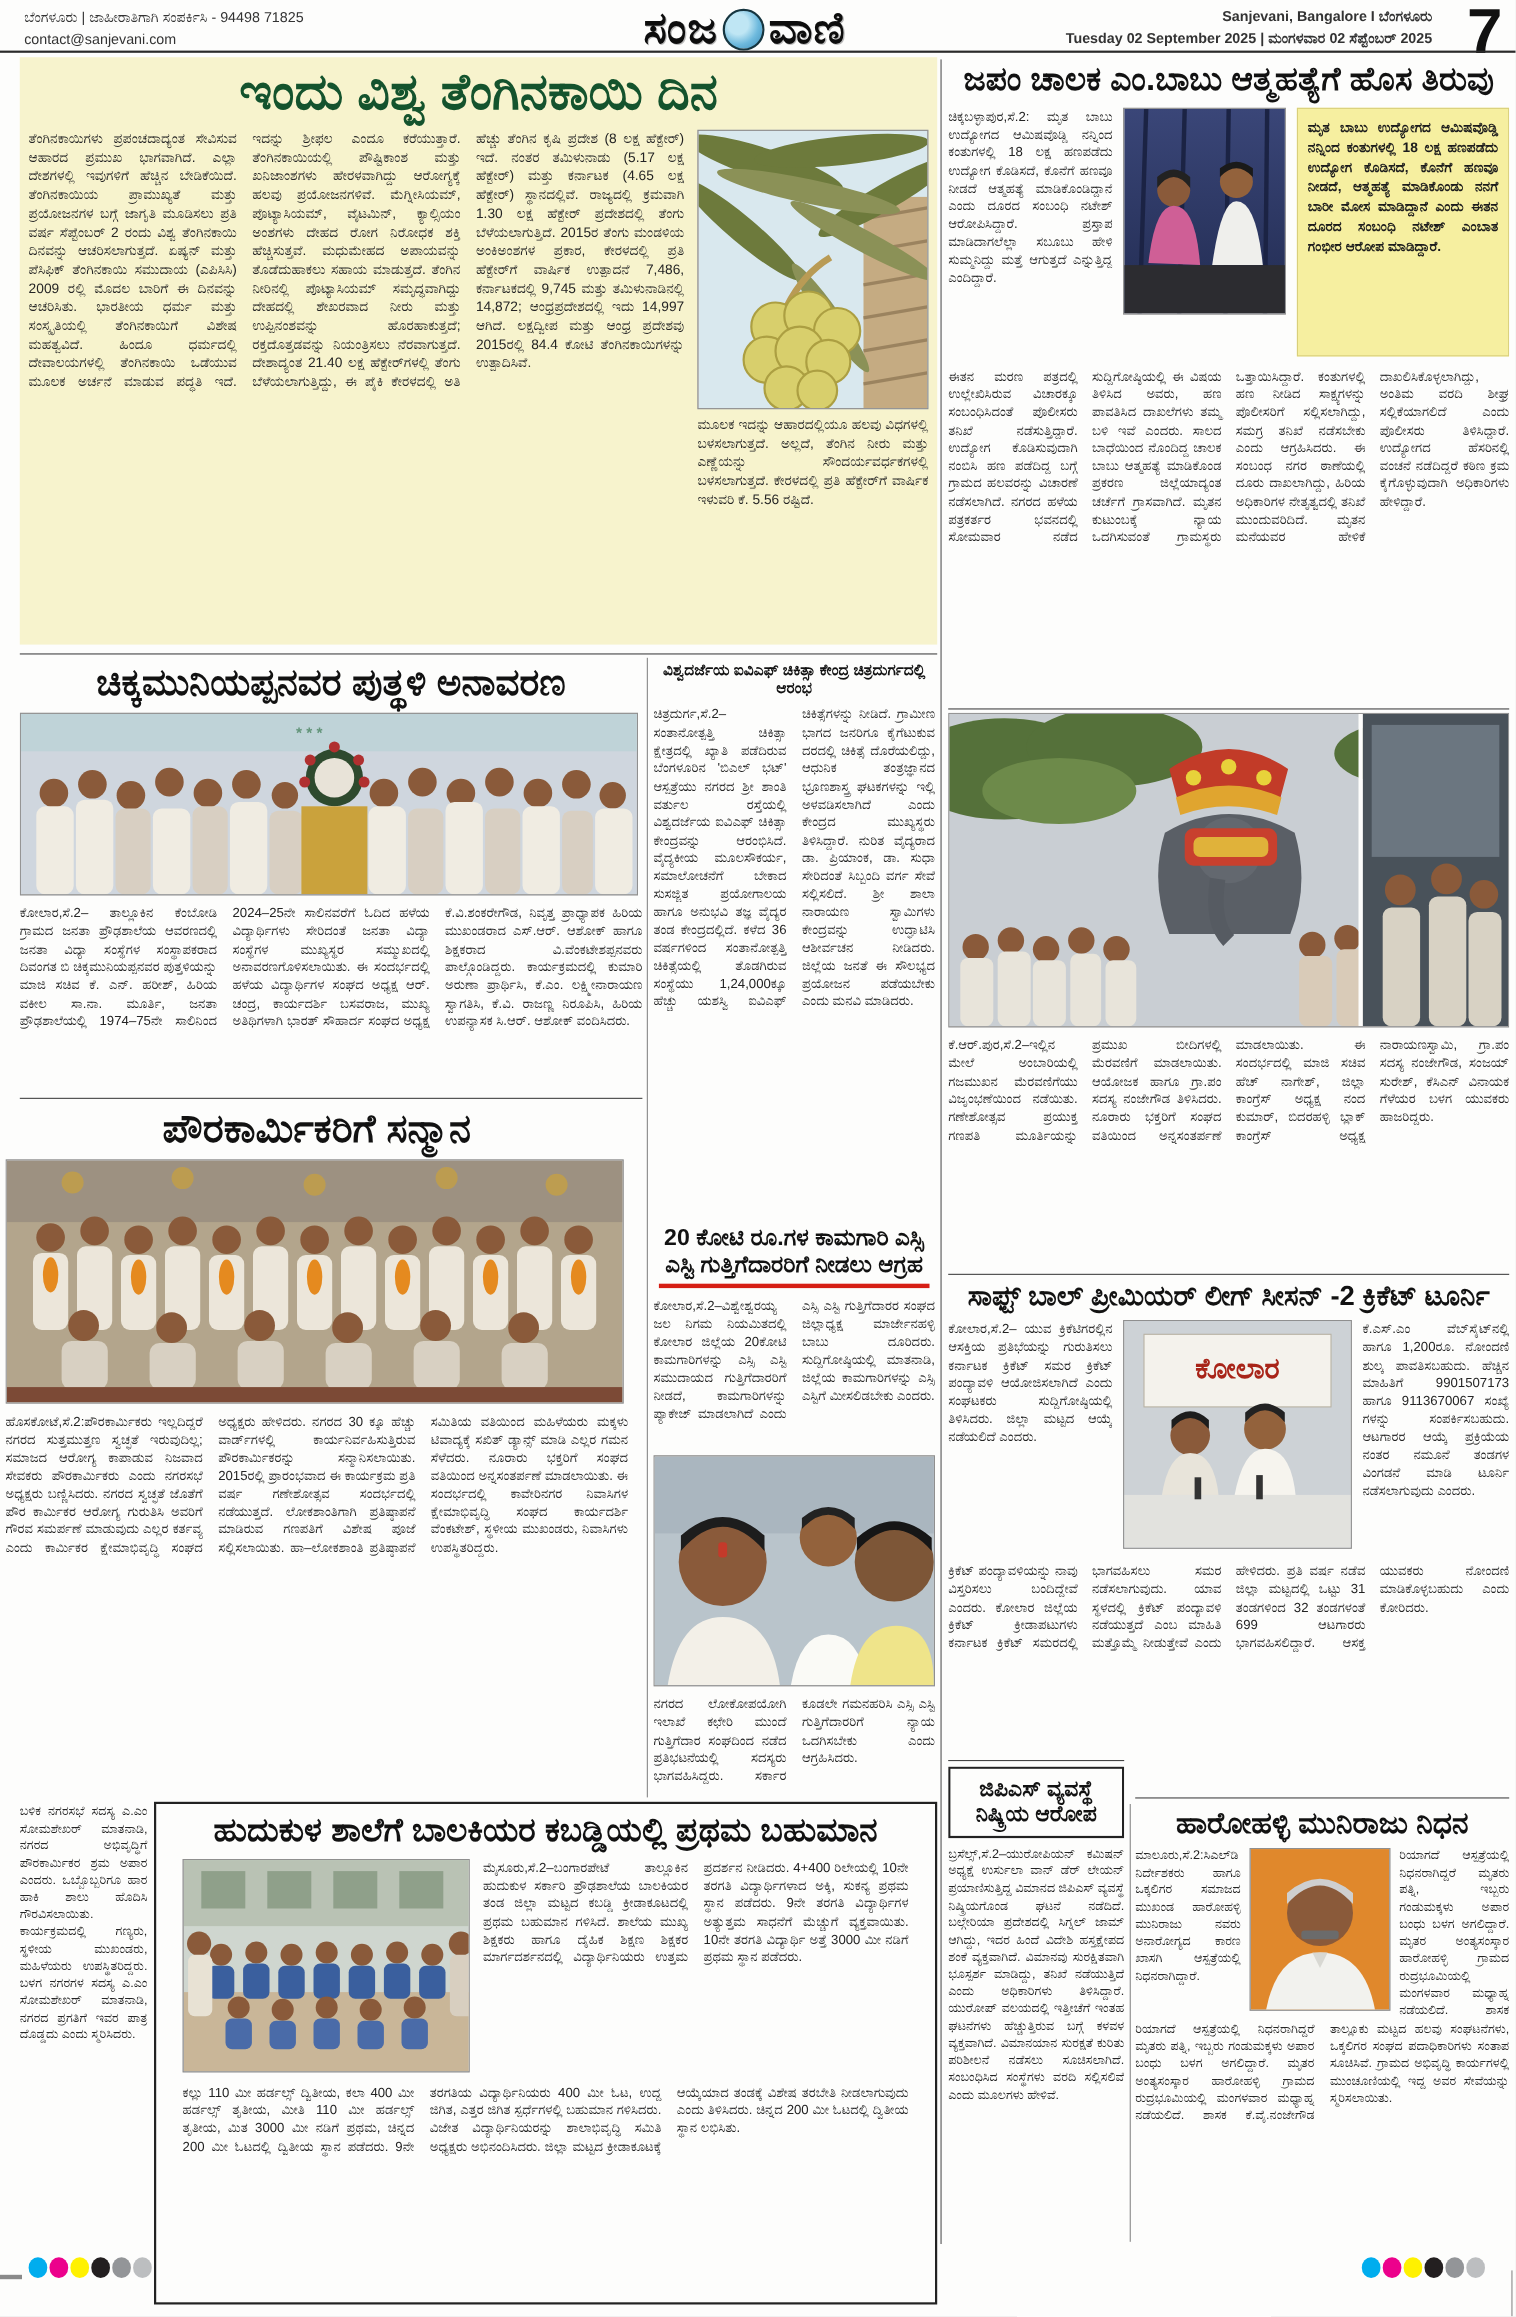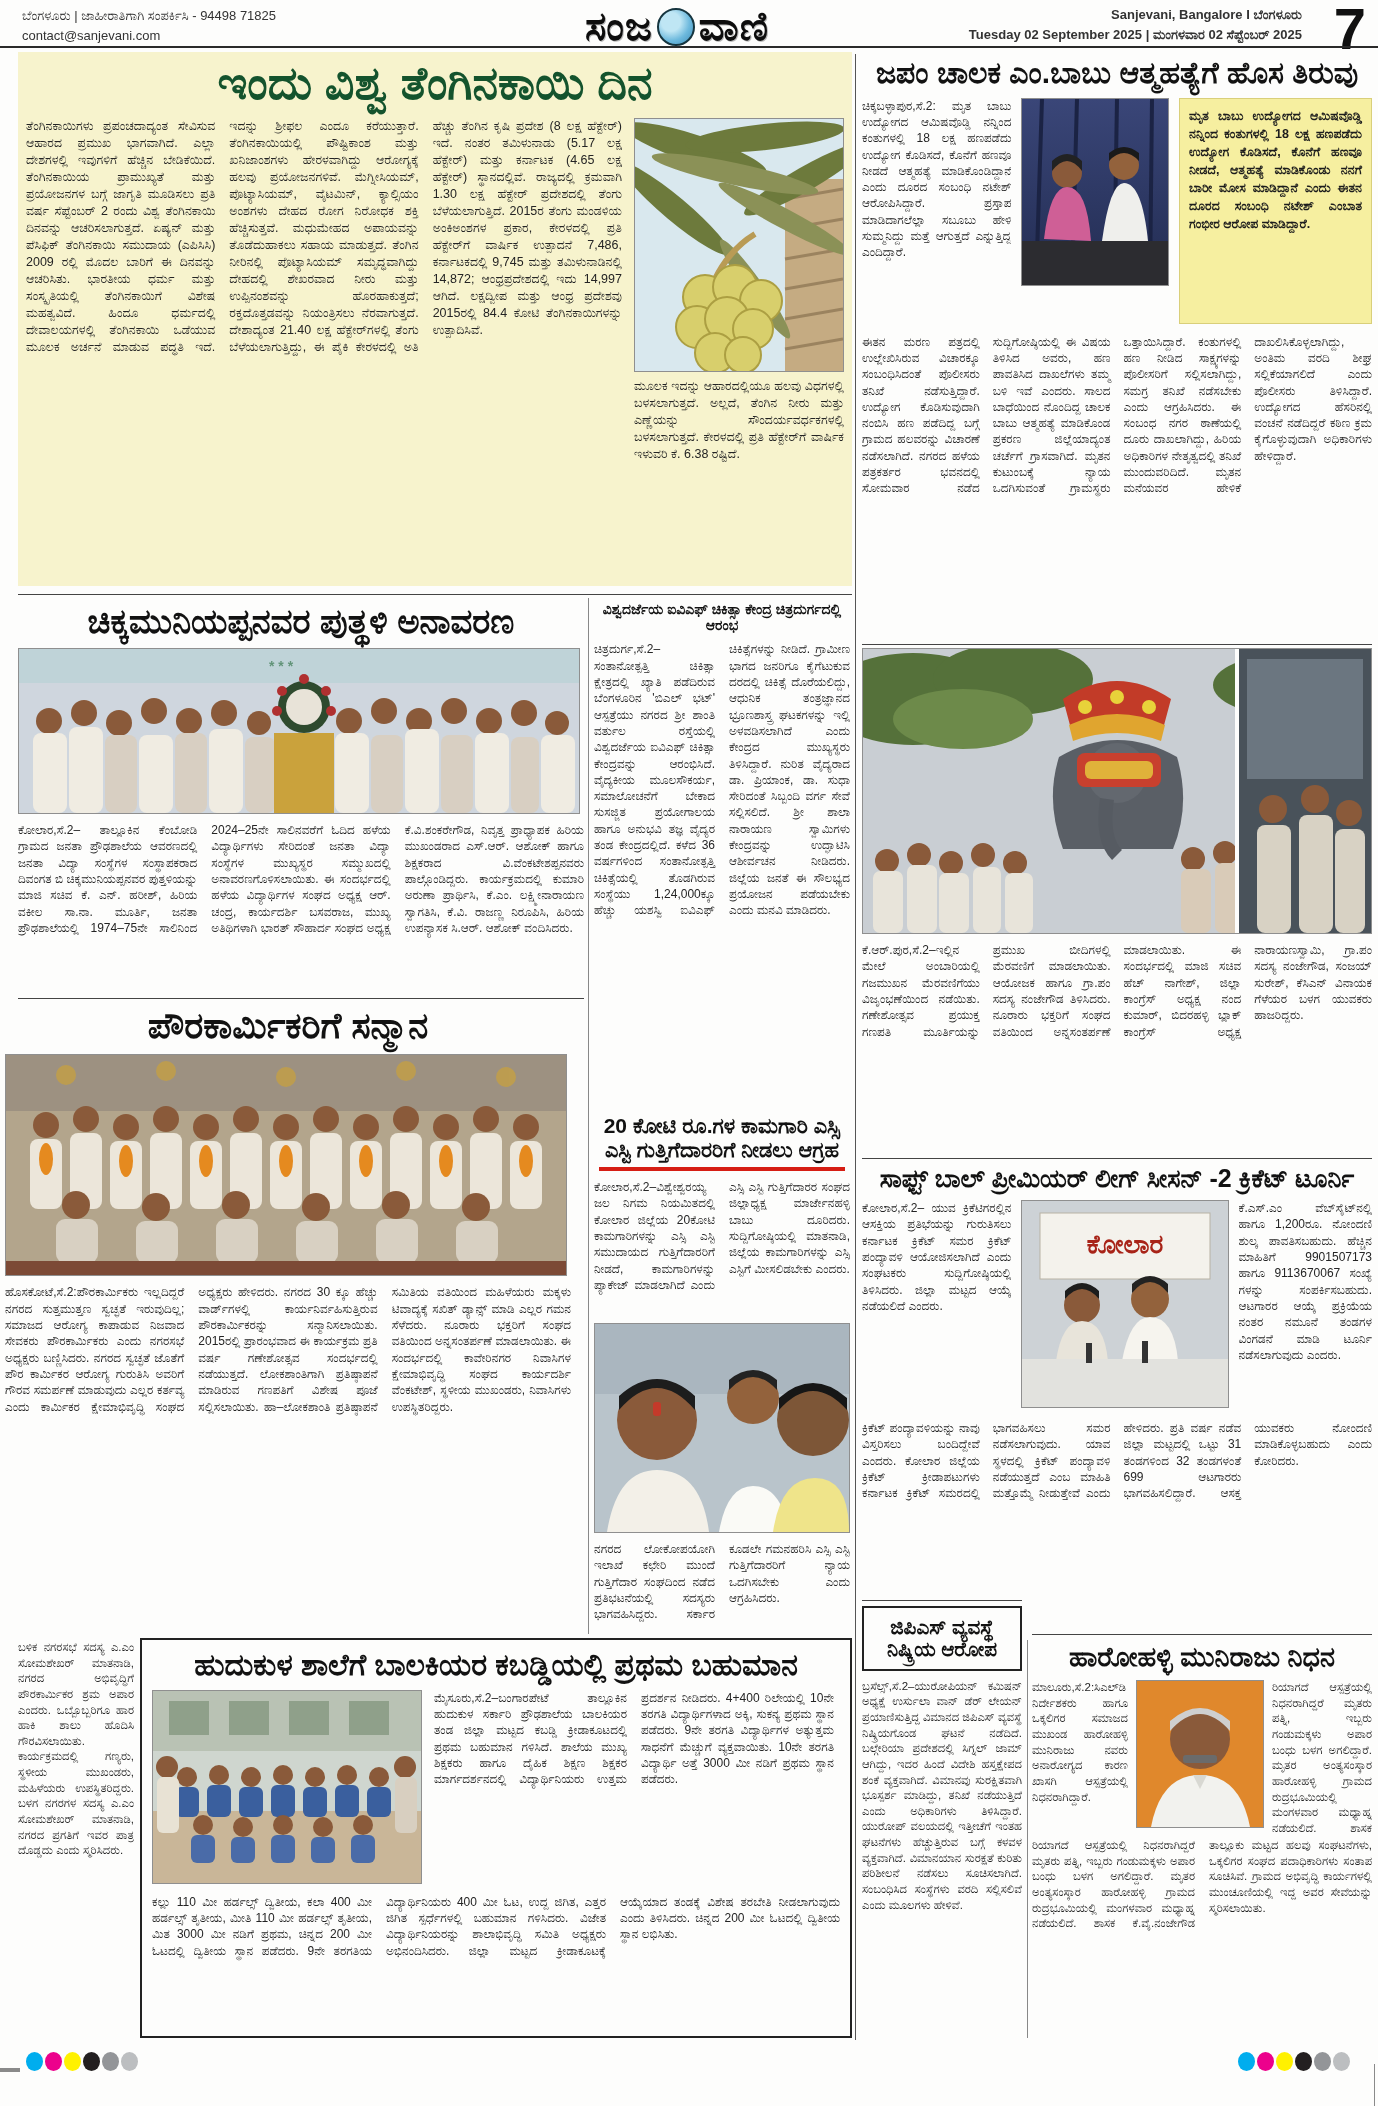--- a/index.html
+++ b/index.html
@@ -85,21 +85,21 @@
                 <circle cx="100" cy="168" r="22"></circle>
                 <circle cx="126" cy="182" r="21"></circle>
               <circle cx="62" cy="208" r="21"></circle>
                 <circle cx="92" cy="200" r="22"></circle>
                 <circle cx="118" cy="210" r="20"></circle>
               <circle cx="80" cy="234" r="20"></circle>
                 <circle cx="108" cy="236" r="18"></circle>
             </g>
           </svg>
         </div>
-        <div class="bodytxt" style="margin-top:6px;height:172px;overflow:hidden;font-size:12.5px;">ಮೂಲಕ ಇದನ್ನು ಆಹಾರದಲ್ಲಿಯೂ ಹಲವು ವಿಧಗಳಲ್ಲಿ ಬಳಸಲಾಗುತ್ತದೆ. ಅಲ್ಲದೆ, ತೆಂಗಿನ ನೀರು ಮತ್ತು ಎಣ್ಣೆಯನ್ನು ಸೌಂದರ್ಯವರ್ಧಕಗಳಲ್ಲಿ ಬಳಸಲಾಗುತ್ತದೆ. ಕೇರಳದಲ್ಲಿ ಪ್ರತಿ ಹೆಕ್ಟೇರ್‌ಗೆ ವಾರ್ಷಿಕ ಇಳುವರಿ ಕೆ. 6.38 ರಷ್ಟಿದೆ.</div>
+        <div class="bodytxt" style="margin-top:6px;height:172px;overflow:hidden;font-size:12.5px;">ಮೂಲಕ ಇದನ್ನು ಆಹಾರದಲ್ಲಿಯೂ ಹಲವು ವಿಧಗಳಲ್ಲಿ ಬಳಸಲಾಗುತ್ತದೆ. ಅಲ್ಲದೆ, ತೆಂಗಿನ ನೀರು ಮತ್ತು ಎಣ್ಣೆಯನ್ನು ಸೌಂದರ್ಯವರ್ಧಕಗಳಲ್ಲಿ ಬಳಸಲಾಗುತ್ತದೆ. ಕೇರಳದಲ್ಲಿ ಪ್ರತಿ ಹೆಕ್ಟೇರ್‌ಗೆ ವಾರ್ಷಿಕ ಇಳುವರಿ ಕೆ. 5.56 ರಷ್ಟಿದೆ.</div>
       </div>
     </div>
   </div>
 
   <div class="rule-v" style="left:855px;top:54px;height:1986px;"></div>
 
   <div class="art" style="left:862px;top:52px;width:510px;height:592px;">
     <div class="hl" style="font-size:30px;margin:4px 0 8px 0;">ಜಪಂ ಚಾಲಕ ಎಂ.ಬಾಬು ಆತ್ಮಹತ್ಯೆಗೆ ಹೊಸ ತಿರುವು</div>
     <div style="display:flex;gap:10px;">
       <div class="bodytxt" style="width:152px;height:224px;overflow:hidden;">ಚಿಕ್ಕಬಳ್ಳಾಪುರ,ಸೆ.2: ಮೃತ ಬಾಬು ಉದ್ಯೋಗದ ಆಮಿಷವೊಡ್ಡಿ ನನ್ನಿಂದ ಕಂತುಗಳಲ್ಲಿ 18 ಲಕ್ಷ ಹಣಪಡೆದು ಉದ್ಯೋಗ ಕೊಡಿಸದೆ, ಕೊನೆಗೆ ಹಣವೂ ನೀಡದೆ ಆತ್ಮಹತ್ಯೆ ಮಾಡಿಕೊಂಡಿದ್ದಾನೆ ಎಂದು ದೂರದ ಸಂಬಂಧಿ ನಟೇಶ್ ಆರೋಪಿಸಿದ್ದಾರೆ. ಪ್ರಸ್ತಾಪ ಮಾಡಿದಾಗಲೆಲ್ಲಾ ಸಬೂಬು ಹೇಳಿ ಸುಮ್ಮನಿದ್ದು ಮತ್ತೆ ಆಗುತ್ತದೆ ಎನ್ನುತ್ತಿದ್ದ ಎಂದಿದ್ದಾರೆ.</div>
@@ -420,21 +420,21 @@
           <rect x="46" y="74" width="34" height="8" rx="3" fill="#6b6b6b"></rect>
           <path d="M14 146 q10 -52 49 -52 q40 0 50 52 z" fill="#f2f2ee"></path>
           <path d="M56 94 l7 14 l7 -14 z" fill="#d8d8d2"></path>
         </svg>
       </div>
       <div class="bodytxt" style="width:100px;height:152px;overflow:hidden;font-size:11.5px;">ರಿಯಾಗದೆ ಆಸ್ಪತ್ರೆಯಲ್ಲಿ ನಿಧನರಾಗಿದ್ದರೆ ಮೃತರು ಪತ್ನಿ, ಇಬ್ಬರು ಗಂಡುಮಕ್ಕಳು ಅಪಾರ ಬಂಧು ಬಳಗ ಅಗಲಿದ್ದಾರೆ. ಮೃತರ ಅಂತ್ಯಸಂಸ್ಕಾರ ಹಾರೋಹಳ್ಳಿ ಗ್ರಾಮದ ರುದ್ರಭೂಮಿಯಲ್ಲಿ ಮಂಗಳವಾರ ಮಧ್ಯಾಹ್ನ ನಡೆಯಲಿದೆ. ಶಾಸಕ ಕೆ.ವೈ.ನಂಜೇಗೌಡ ತಾಲ್ಲೂಕು ಮಟ್ಟದ ಹಲವು ಸಂಘಟನೆಗಳು, ಒಕ್ಕಲಿಗರ ಸಂಘದ ಪದಾಧಿಕಾರಿಗಳು ಸಂತಾಪ ಸೂಚಿಸಿವೆ. ಗ್ರಾಮದ ಅಭಿವೃದ್ಧಿ ಕಾರ್ಯಗಳಲ್ಲಿ ಮುಂಚೂಣಿಯಲ್ಲಿ ಇದ್ದ ಅವರ ಸೇವೆಯನ್ನು ಸ್ಮರಿಸಲಾಯಿತು.</div>
     </div>
     <div class="bodytxt cols2" style="margin-top:6px;height:178px;overflow:hidden;font-size:11.5px;">ರಿಯಾಗದೆ ಆಸ್ಪತ್ರೆಯಲ್ಲಿ ನಿಧನರಾಗಿದ್ದರೆ ಮೃತರು ಪತ್ನಿ, ಇಬ್ಬರು ಗಂಡುಮಕ್ಕಳು ಅಪಾರ ಬಂಧು ಬಳಗ ಅಗಲಿದ್ದಾರೆ. ಮೃತರ ಅಂತ್ಯಸಂಸ್ಕಾರ ಹಾರೋಹಳ್ಳಿ ಗ್ರಾಮದ ರುದ್ರಭೂಮಿಯಲ್ಲಿ ಮಂಗಳವಾರ ಮಧ್ಯಾಹ್ನ ನಡೆಯಲಿದೆ. ಶಾಸಕ ಕೆ.ವೈ.ನಂಜೇಗೌಡ ತಾಲ್ಲೂಕು ಮಟ್ಟದ ಹಲವು ಸಂಘಟನೆಗಳು, ಒಕ್ಕಲಿಗರ ಸಂಘದ ಪದಾಧಿಕಾರಿಗಳು ಸಂತಾಪ ಸೂಚಿಸಿವೆ. ಗ್ರಾಮದ ಅಭಿವೃದ್ಧಿ ಕಾರ್ಯಗಳಲ್ಲಿ ಮುಂಚೂಣಿಯಲ್ಲಿ ಇದ್ದ ಅವರ ಸೇವೆಯನ್ನು ಸ್ಮರಿಸಲಾಯಿತು.</div>
   </div>
 
-  <div class="art boxed" style="left:140px;top:1638px;width:712px;height:400px;padding:6px 10px;box-sizing:border-box;">
+  <div class="art boxed" style="left:140px;top:1638px;width:712px;height:457px;padding:6px 24px;box-sizing:border-box;">
     <div class="hl" style="font-size:30px;margin:2px 0 8px 0;">ಹುದುಕುಳ ಶಾಲೆಗೆ ಬಾಲಕಿಯರ ಕಬಡ್ಡಿಯಲ್ಲಿ ಪ್ರಥಮ ಬಹುಮಾನ</div>
     <div style="display:flex;gap:12px;">
       <div class="photo" style="width:268px;height:192px;">
         <svg width="268" height="192" viewBox="0 0 268 192">
           <rect width="268" height="192" fill="#cfd6cf"></rect>
           <rect x="0" y="0" width="268" height="60" fill="#b9c2b4"></rect>
           <g fill="#8fa08a">
               <rect x="16" y="10" width="40" height="34"></rect>
               <rect x="76" y="10" width="40" height="34"></rect>
               <rect x="136" y="10" width="40" height="34"></rect>

